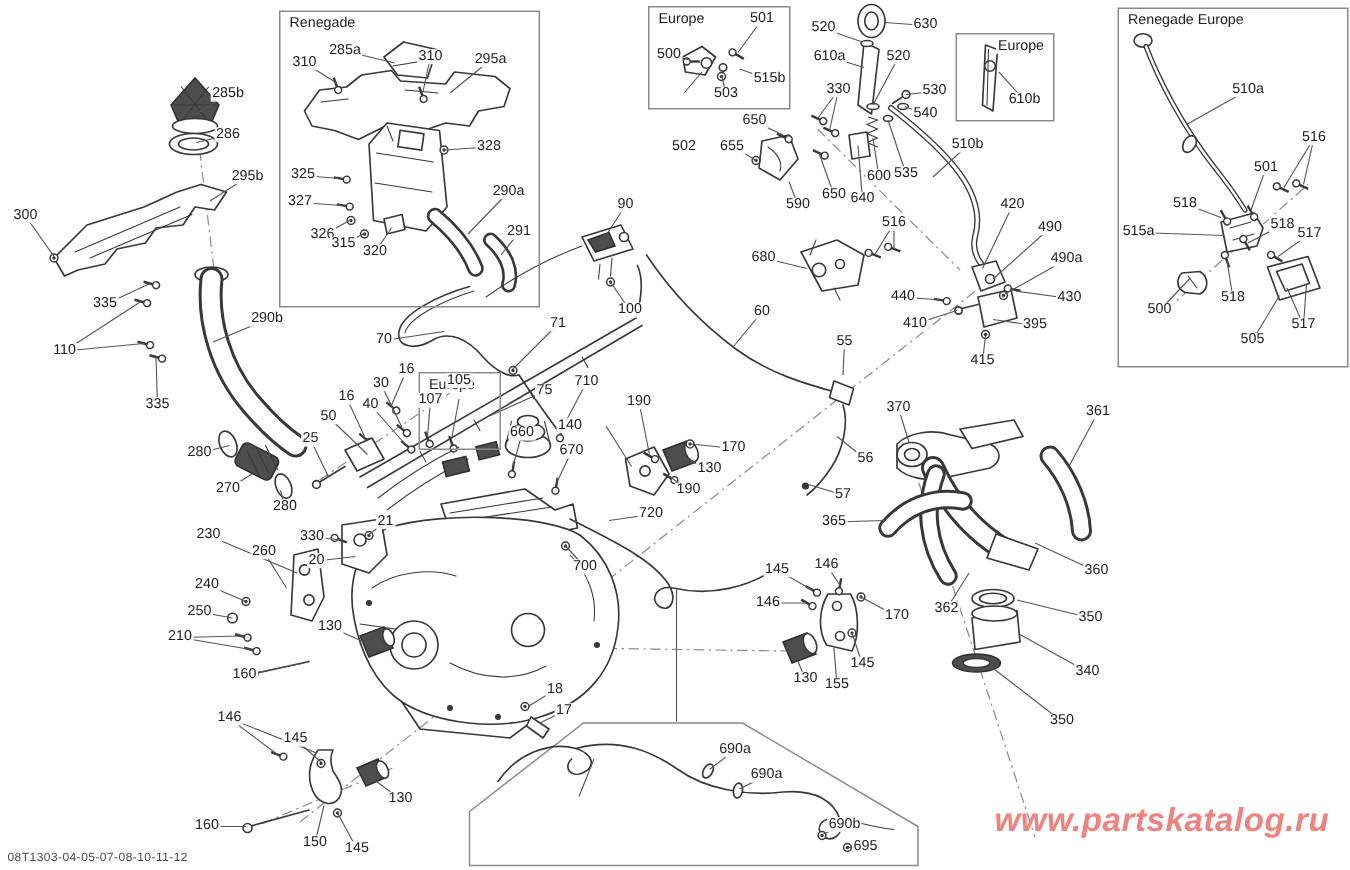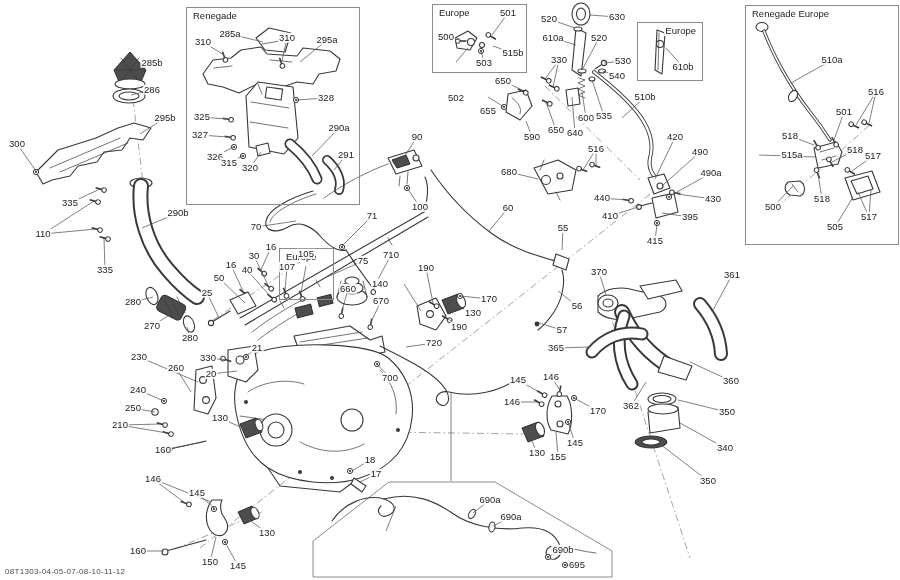--- a/index.html
+++ b/index.html
@@ -555,21 +555,21 @@
       <span class="callout" style="left: 484px; top: 63px;">503</span>
       <span class="callout" style="left: 513px; top: 53px;">515b</span>
       <span class="callout" style="left: 549px; top: 19px;">520</span>
       <span class="callout" style="left: 617px; top: 17px;">630</span>
       <span class="callout" style="left: 553px; top: 38px;">610a</span>
       <span class="callout" style="left: 599px; top: 38px;">520</span>
       <span class="callout" style="left: 623px; top: 61px;">530</span>
       <span class="callout" style="left: 617px; top: 76px;">540</span>
       <span class="callout" style="left: 559px; top: 60px;">330</span>
       <span class="callout" style="left: 503px; top: 81px;">650</span>
-      <span class="callout" style="left: 488px; top: 111px;">655</span>
+      <span class="callout" style="left: 488px; top: 98px;">655</span>
       <span class="callout" style="left: 532px; top: 137px;">590</span>
       <span class="callout" style="left: 556px; top: 130px;">650</span>
       <span class="callout" style="left: 575px; top: 133px;">640</span>
       <span class="callout" style="left: 586px; top: 118px;">600</span>
       <span class="callout" style="left: 604px; top: 116px;">535</span>
       <span class="callout" style="left: 596px; top: 149px;">516</span>
       <span class="callout" style="left: 683px; top: 67px;">610b</span>
       <span class="callout" style="left: 509px; top: 172px;">680</span>
       <span class="callout" style="left: 508px; top: 208px;">60</span>
       <span class="callout" style="left: 563px; top: 228px;">55</span>
@@ -596,30 +596,31 @@
       <span class="callout" style="left: 518px; top: 380px;">145</span>
       <span class="callout" style="left: 512px; top: 402px;">146</span>
       <span class="callout" style="left: 598px; top: 411px;">170</span>
       <span class="callout" style="left: 575px; top: 443px;">145</span>
       <span class="callout" style="left: 558px; top: 457px;">155</span>
       <span class="callout" style="left: 537px; top: 453px;">130</span>
       <span class="callout" style="left: 832px; top: 60px;">510a</span>
       <span class="callout" style="left: 876px; top: 92px;">516</span>
       <span class="callout" style="left: 844px; top: 112px;">501</span>
       <span class="callout" style="left: 790px; top: 136px;">518</span>
-      <span class="callout" style="left: 792px; top: 155px;">515a</span>
+      <span class="callout" style="left: 759px; top: 155px;">515a</span>
       <span class="callout" style="left: 855px; top: 150px;">518</span>
       <span class="callout" style="left: 873px; top: 156px;">517</span>
       <span class="callout" style="left: 773px; top: 207px;">500</span>
       <span class="callout" style="left: 822px; top: 199px;">518</span>
       <span class="callout" style="left: 869px; top: 217px;">517</span>
       <span class="callout" style="left: 835px; top: 227px;">505</span>
       <span class="callout" style="left: 490px; top: 500px;">690a</span>
       <span class="callout" style="left: 511px; top: 517px;">690a</span>
       <span class="callout" style="left: 563px; top: 550px;">690b</span>
       <span class="callout" style="left: 577px; top: 565px;">695</span>
     </div>
 
 
 <div class="code">08T1303-04-05-07-08-10-11-12</div>
 
+<div class="wm" style="color: rgb(242, 128, 125);">www.partskatalog.ru</div>
 
 </div>
 
 </body></html>

